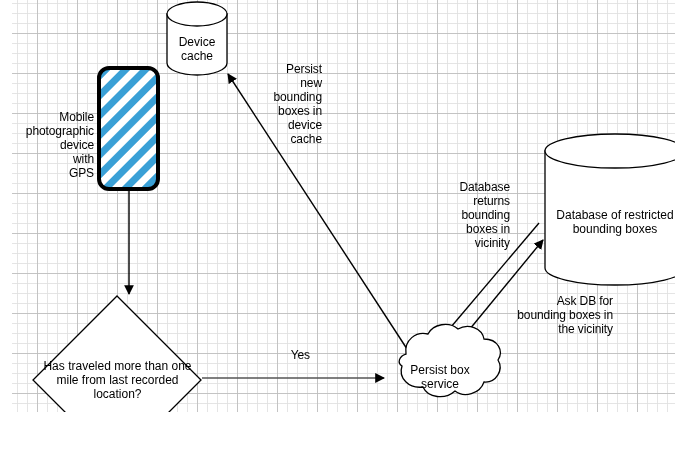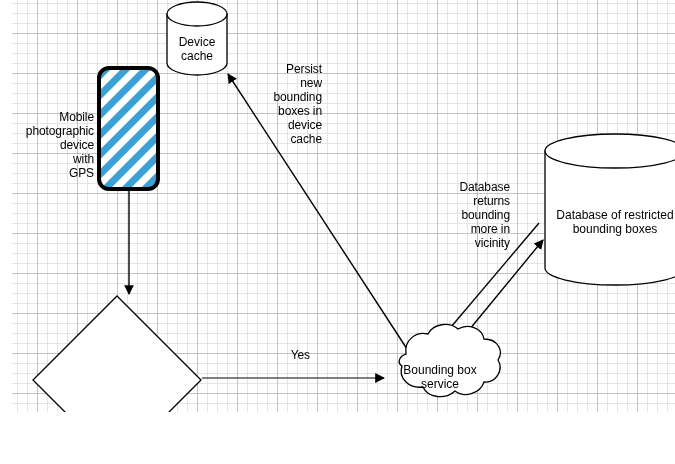--- a/index.html
+++ b/index.html
@@ -102,39 +102,43 @@
 
     <rect x="87" y="68" width="59" height="121" rx="10" ry="10" fill="url(#stripes)" stroke="#000000" stroke-width="4"></rect>
   </svg>
 
   <div class="shape-text" style="left:155px; top:35px; width:60px;">Device
 cache</div>
 
   <div class="shape-text" style="left:523px; top:208px; width:160px;">Database of restricted
 bounding boxes</div>
 
-  <div class="shape-text" style="left:373px; top:363px; width:110px;">Bounding box
+  <div class="shape-text" style="left:373px; top:363px; width:110px;">Persist box
 service</div>
 
+  <div class="shape-text" style="left:27px; top:359px; width:157px;">Has traveled more than one mile from last recorded location?</div>
 
   <div class="lbl" style="left:-2px; top:110px; width:84px;">Mobile
 photographic
 device
 with
 GPS</div>
 
   <div class="lbl" style="left:242px; top:62px; width:68px;">Persist
 new
 bounding
 boxes in
 device
 cache</div>
 
   <div class="lbl" style="left:432px; top:180px; width:66px;">Database
 returns
 bounding
-more in
+boxes in
 vicinity</div>
 
+  <div class="lbl" style="left:489px; top:294px; width:112px;">Ask DB for
+bounding boxes in
+the vicinity</div>
 
   <div class="lbl" style="left:258px; top:348px; width:40px;">Yes</div>
 
 </div>
 
 </body></html>

